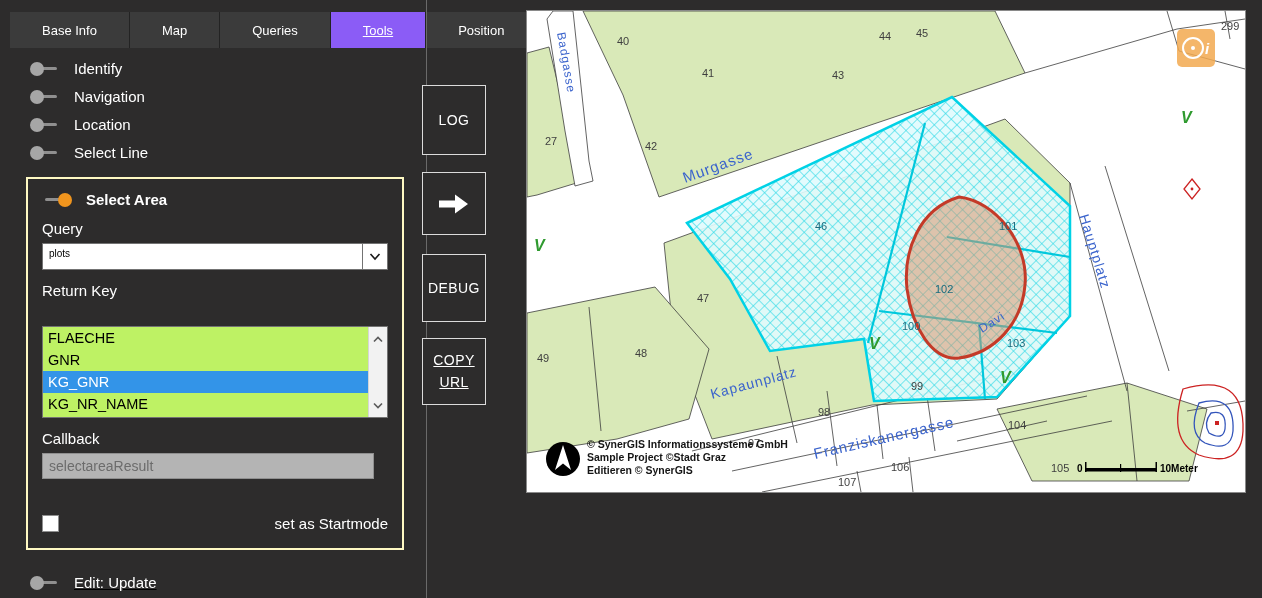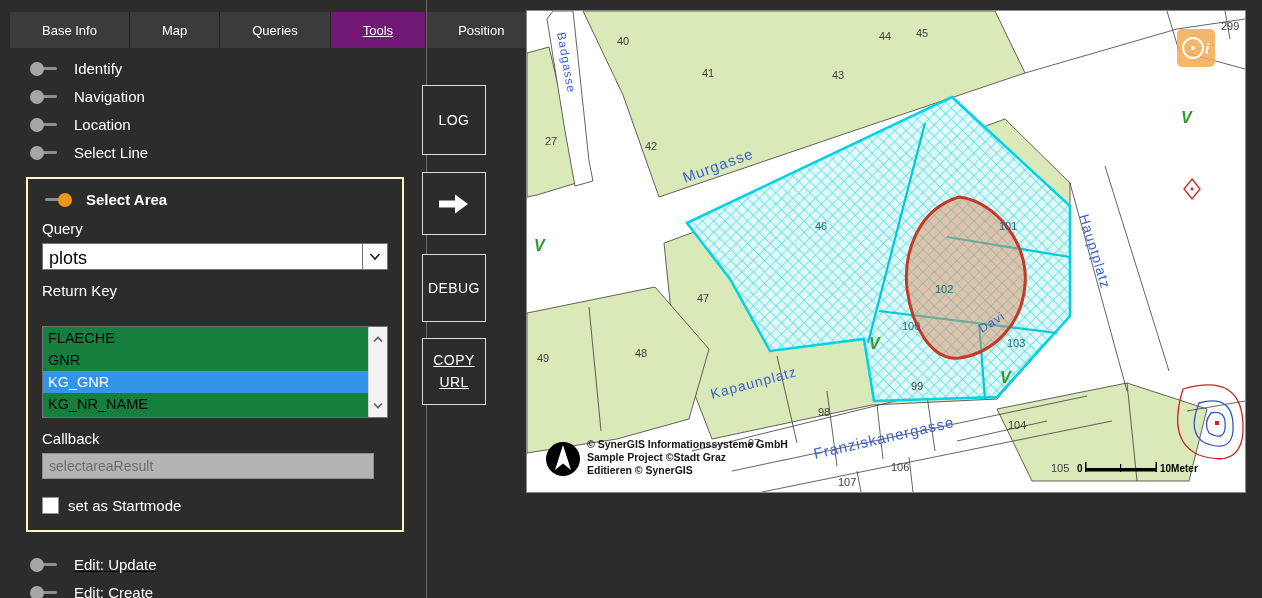--- a/index.html
+++ b/index.html
@@ -7,59 +7,59 @@
     position:relative; width:1262px; height:598px; overflow:hidden;
     background:#2d2c2c; font-family:"Liberation Sans", sans-serif;
   }
 
   
   #tabs { position:absolute; left:10px; top:12px; height:36px; display:flex; background:#1f1f1f; }
   .tab {
     display:flex; align-items:center; padding:0 32px; background:#3b3b3b;
     color:#fff; font-size:13px; border-right:1px solid #232323; cursor:pointer; white-space:nowrap;
   }
-  .tab.active { background:#701a75;text-decoration:underline; }
+  .tab.active { background:#8b5cf6;text-decoration:underline; }
 
   
   #panel { position:absolute; left:0; top:60px; width:426px; bottom:0; padding-left:30px; box-sizing:border-box; }
   #divider { position:absolute; left:426px; top:0; bottom:0; width:1px; background:#6a6a6a; }
 
   .toggle-row { display:flex; align-items:center; gap:14px; margin-bottom:11px; cursor:pointer; height:17px; }
   .tswitch { position:relative; width:30px; height:14px; flex:0 0 30px; }
   .tswitch .bar { position:absolute; left:3px; right:3px; top:5px; height:3px; background:#8f8f8f; border-radius:2px; }
   .tswitch .knob { position:absolute; top:0; width:14px; height:14px; border-radius:50%; background:#a6a6a6; left:0; }
   .tswitch.on .knob { left:auto; right:0; background:#f0951e; }
   .toggle-label { color:#fff; font-size:15px; }
   .toggle-label.bold { font-weight:bold; }
 
   #select-area-group {
     border:2px solid #fef9c3; width:378px; box-sizing:border-box;
     margin:16px 0 0 -4px; padding:12px 14px 16px;
   }
   .field-label { color:#fff; font-size:15px; margin:12px 0 6px; }
 
   .combo { background:#fff; border:1px solid #737373; height:25px; display:flex; align-items:stretch; cursor:pointer; }
-  .combo .val { flex:1; font-size:18px; color:#000; padding:4px 0 0 6px; }
+  .combo .val { flex:1; font-size:10px; color:#000; padding:4px 0 0 6px; }
   .combo .dd { width:24px; border-left:1px solid #737373; display:flex; align-items:center; justify-content:center; }
 
-  .listbox { position:relative; background:#15803d; border:1px solid #737373; height:90px;margin-top:27px; }
+  .listbox { position:relative; background:#bef264; border:1px solid #737373; height:90px;margin-top:27px; }
   .opts { position:absolute; left:0; top:0; right:18px; bottom:0; overflow:hidden; }
   .opt { height:22px; line-height:22px; padding-left:5px; font-size:14.5px; color:#000; cursor:default; }
   .opt.selected { background:#3394e8; color:#fff; }
   .sbar { position:absolute; right:0; top:0; bottom:0; width:18px; background:#f2f2f2; border-left:1px solid #d5d5d5; }
   .sbtn { position:absolute; left:0; width:100%; height:24px; display:flex; align-items:center; justify-content:center; background:#f2f2f2; cursor:pointer; }
   .sbtn.up { top:0; } .sbtn.down { bottom:0; }
 
   #callback-input {
     width:318px; height:24px; background:#b4b4b4; border:1px solid #8f8f8f;
     font-size:14px; color:#6c6c6c; padding:0 6px; font-family:"Liberation Sans", sans-serif;
   }
   #callback-input::placeholder { color:#6c6c6c; opacity:1; }
 
-  .check-row { display:flex; align-items:center; gap:9px; margin-top:18px; }
+  .check-row { display:flex; align-items:center; gap:9px; margin-top:36px;justify-content:space-between; }
   .check-row input[type=checkbox] {
     appearance:none; -webkit-appearance:none; width:17px; height:17px;
     background:#fff; border:1px solid #8f8f8f; margin:0; cursor:pointer;
   }
   .check-row .toggle-label { font-size:15px; }
 
   .edit-toggles { margin-top:24px;text-decoration:underline; }
 
   
   .abtn {

